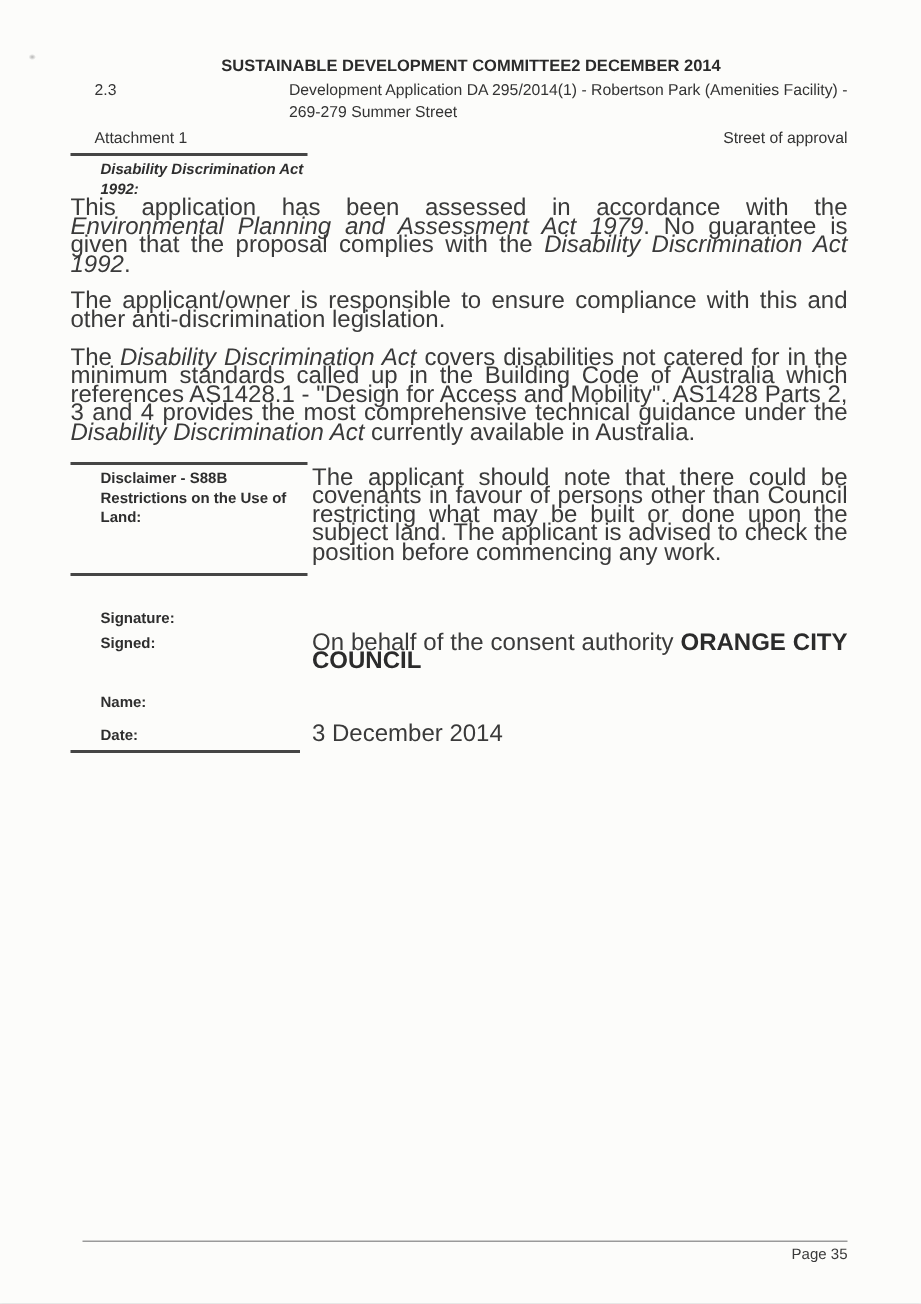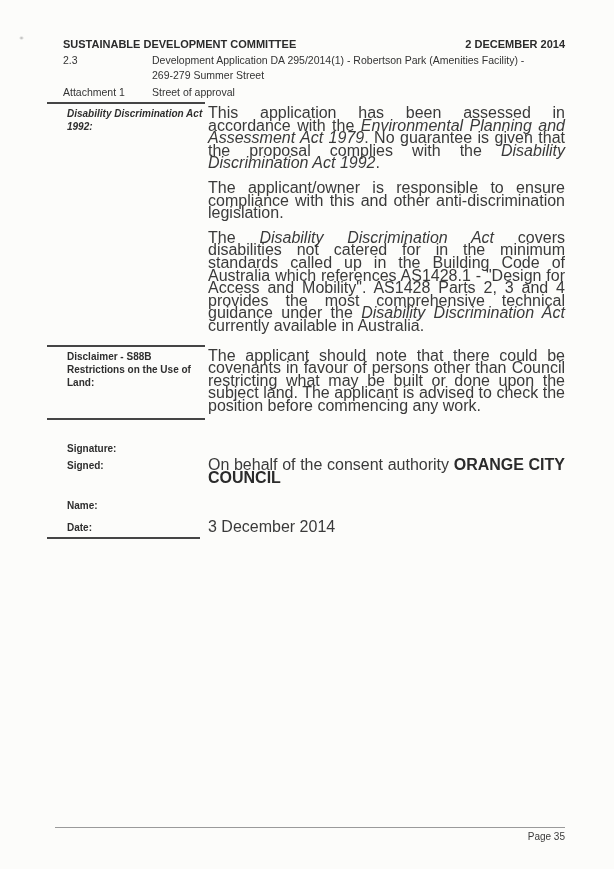--- a/index.html
+++ b/index.html
@@ -17,32 +17,33 @@
   }
   .scan-speck {
     position: absolute;
     left: 19px; top: 36px;
     width: 5px; height: 4px;
     background: radial-gradient(ellipse at center, rgba(120,120,120,0.55), rgba(120,120,120,0) 70%);
   }
   .header { margin: 37px 49px 0 63px; }
   .header-top {
     display: flex;
-    justify-content: space-between;
+    justify-content: center;
     font-size: 11px;
     font-weight: bold;
     color: #2b2b2b;
     line-height: 14px;
   }
   .item-row {
     display: flex;
     font-size: 10.5px;
     line-height: 15px;
     color: #333;
     margin-top: 2px;
+    justify-content: space-between;
   }
   .item-key { width: 89px; flex-shrink: 0; }
   .rule {
     height: 2px;
     background: #454545;
     width: 158px;
     margin-left: 47px;
   }
   .rule-attach { margin-top: 2px; }
   .row {
@@ -58,21 +59,21 @@
     font-weight: bold;
     line-height: 13px;
     color: #2e2e2e;
   }
   .label-italic { font-style: italic; }
   .body-col { flex: 1; font-size: 16px; line-height: 12.6px; color: #3a3a3a; }
   .body-col p { text-align: justify; margin: 0 0 12px 0; }
   .body-col p:last-child { margin-bottom: 0; }
   .body-col i { font-style: italic; }
   .body-col b { font-weight: bold; color: #2b2b2b; }
-  .sec-disability { margin-top: 3px; min-height: 139px; }
+  .sec-disability { margin-top: 3px; min-height: 139px; flex-direction: column; }
   .rule-disclaimer { margin-top: 12px; }
   .sec-disclaimer { margin-top: 3px; min-height: 50px; }
   .rule-signed { margin-top: 6px; }
   .sec-signed { margin-top: 4px; }
   .sec-signature { margin-top: 22px; }
   .sec-name { margin-top: 14px; align-items: center; }
   .sec-date { margin-top: 9px; }
   .rule-date { margin-top: 3px; width: 153px; }
   .footer {
     position: absolute;

